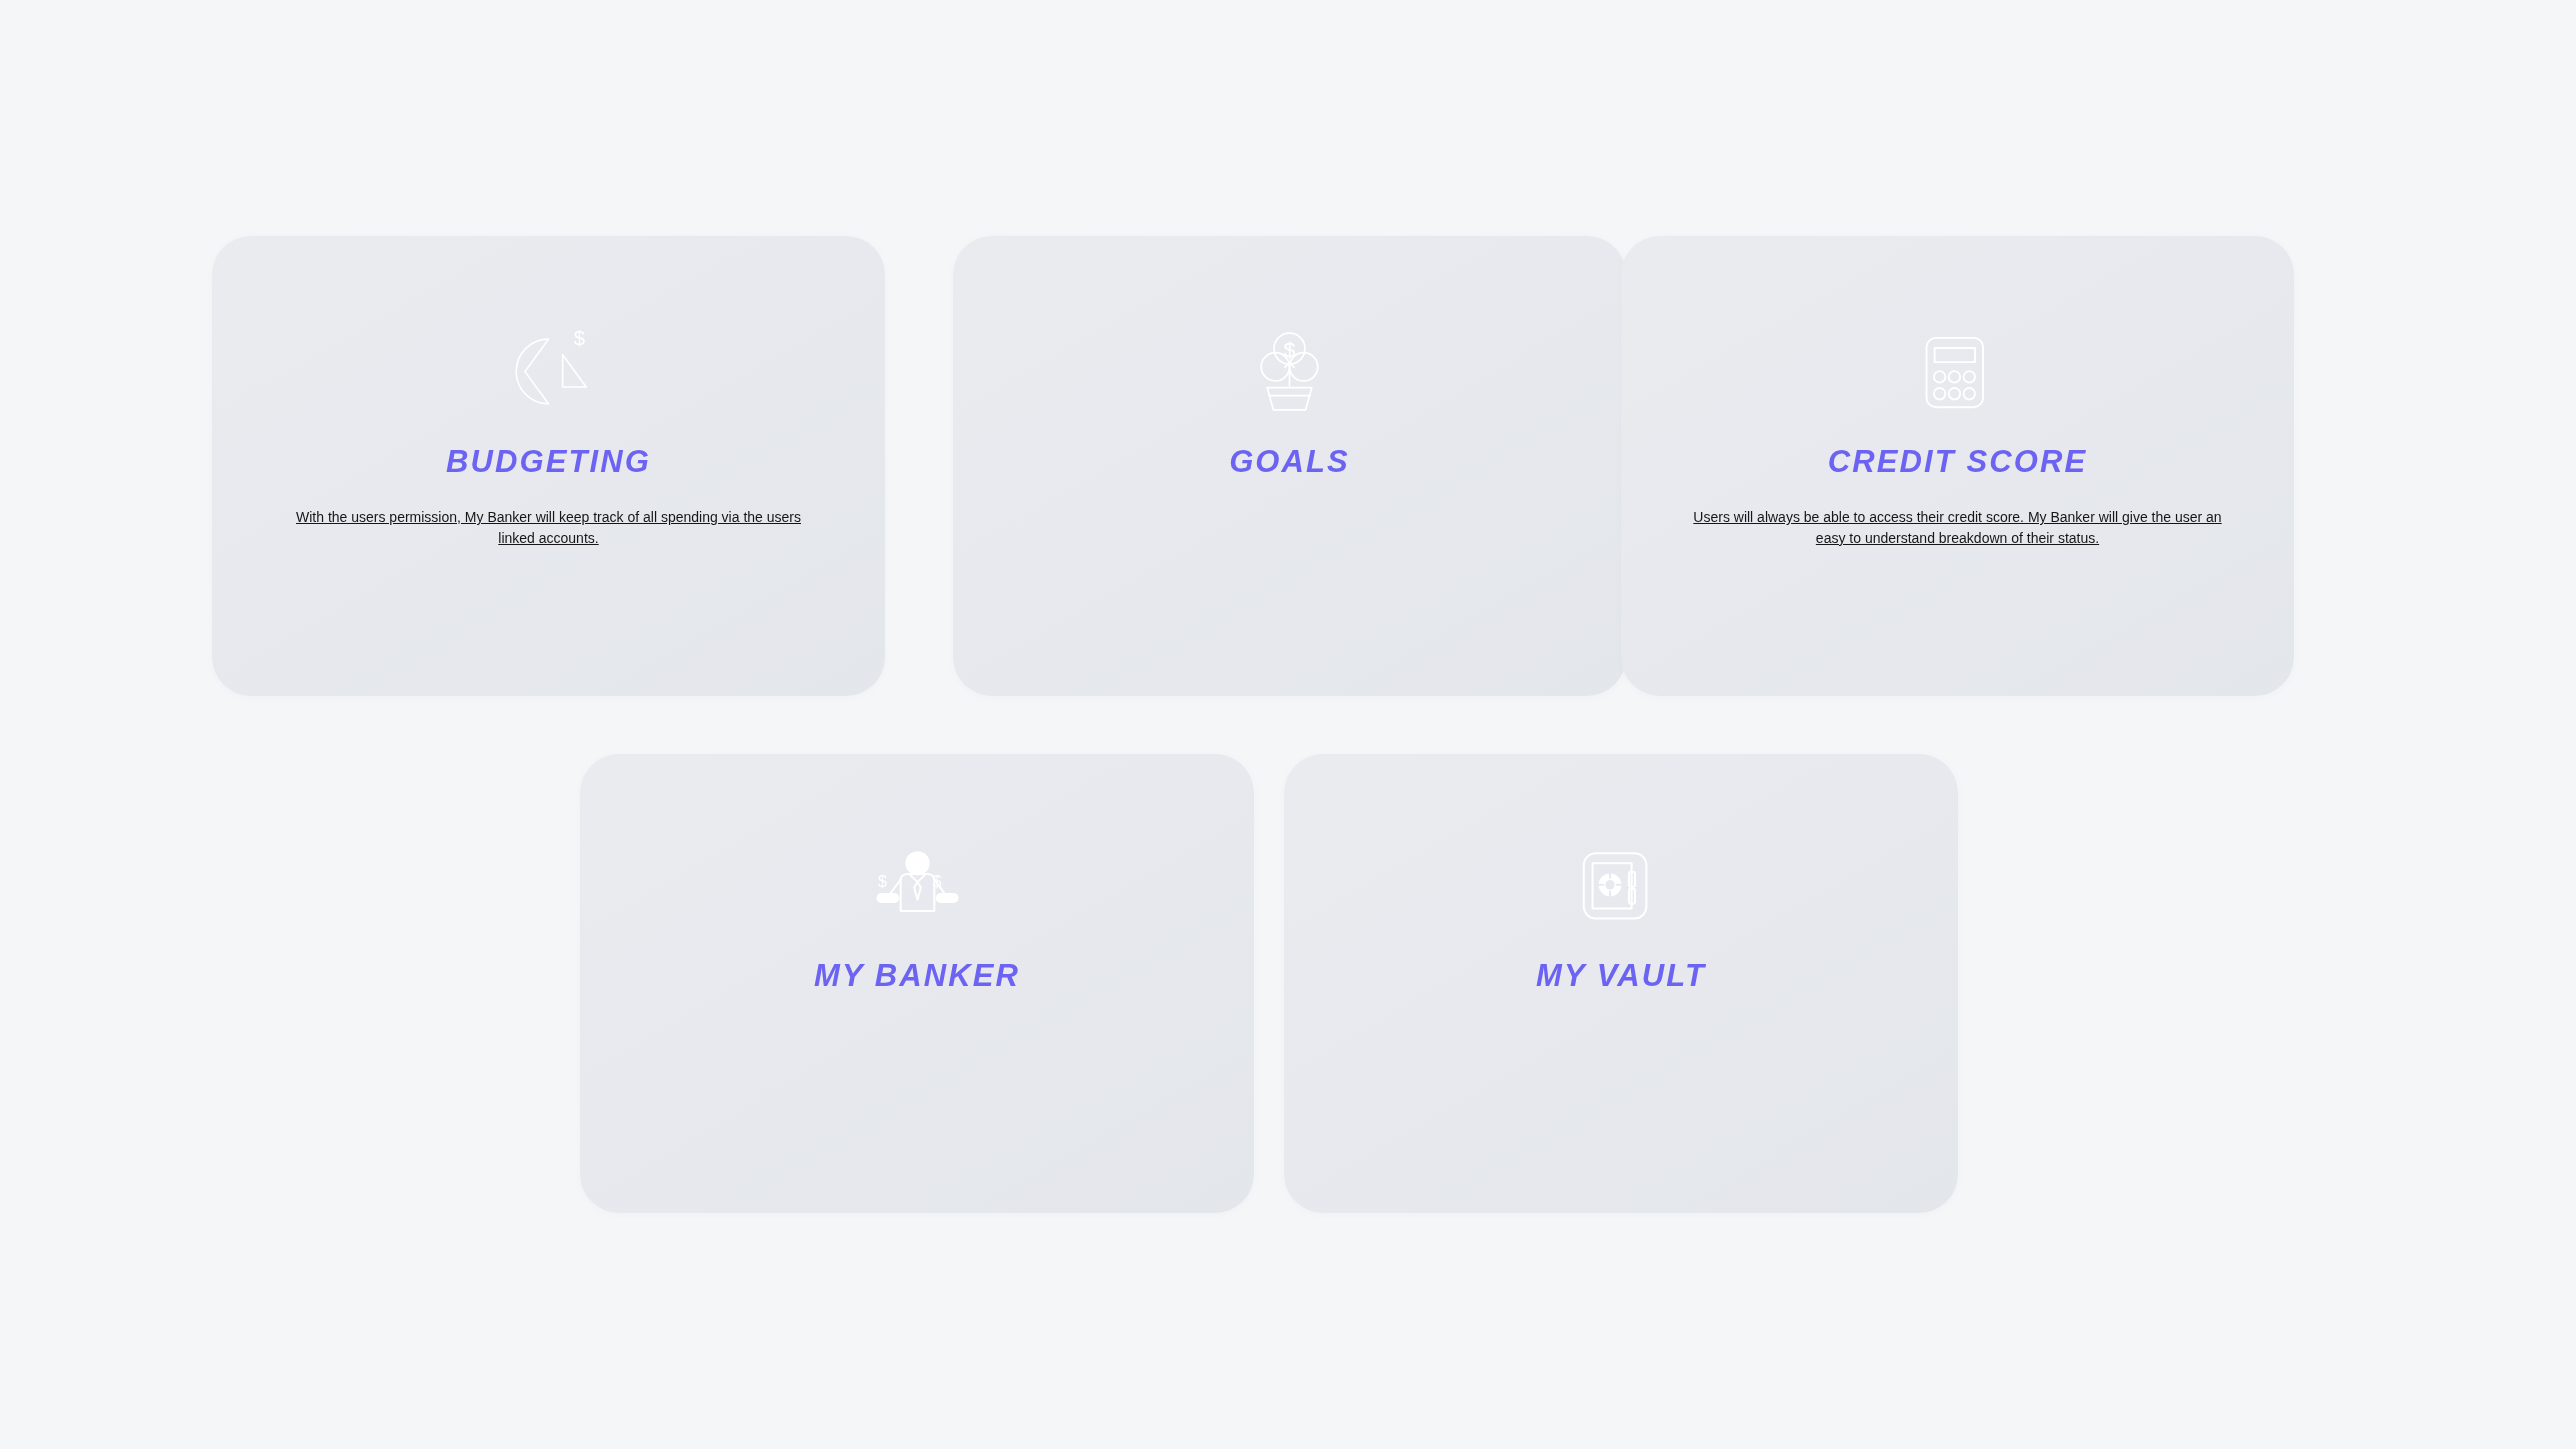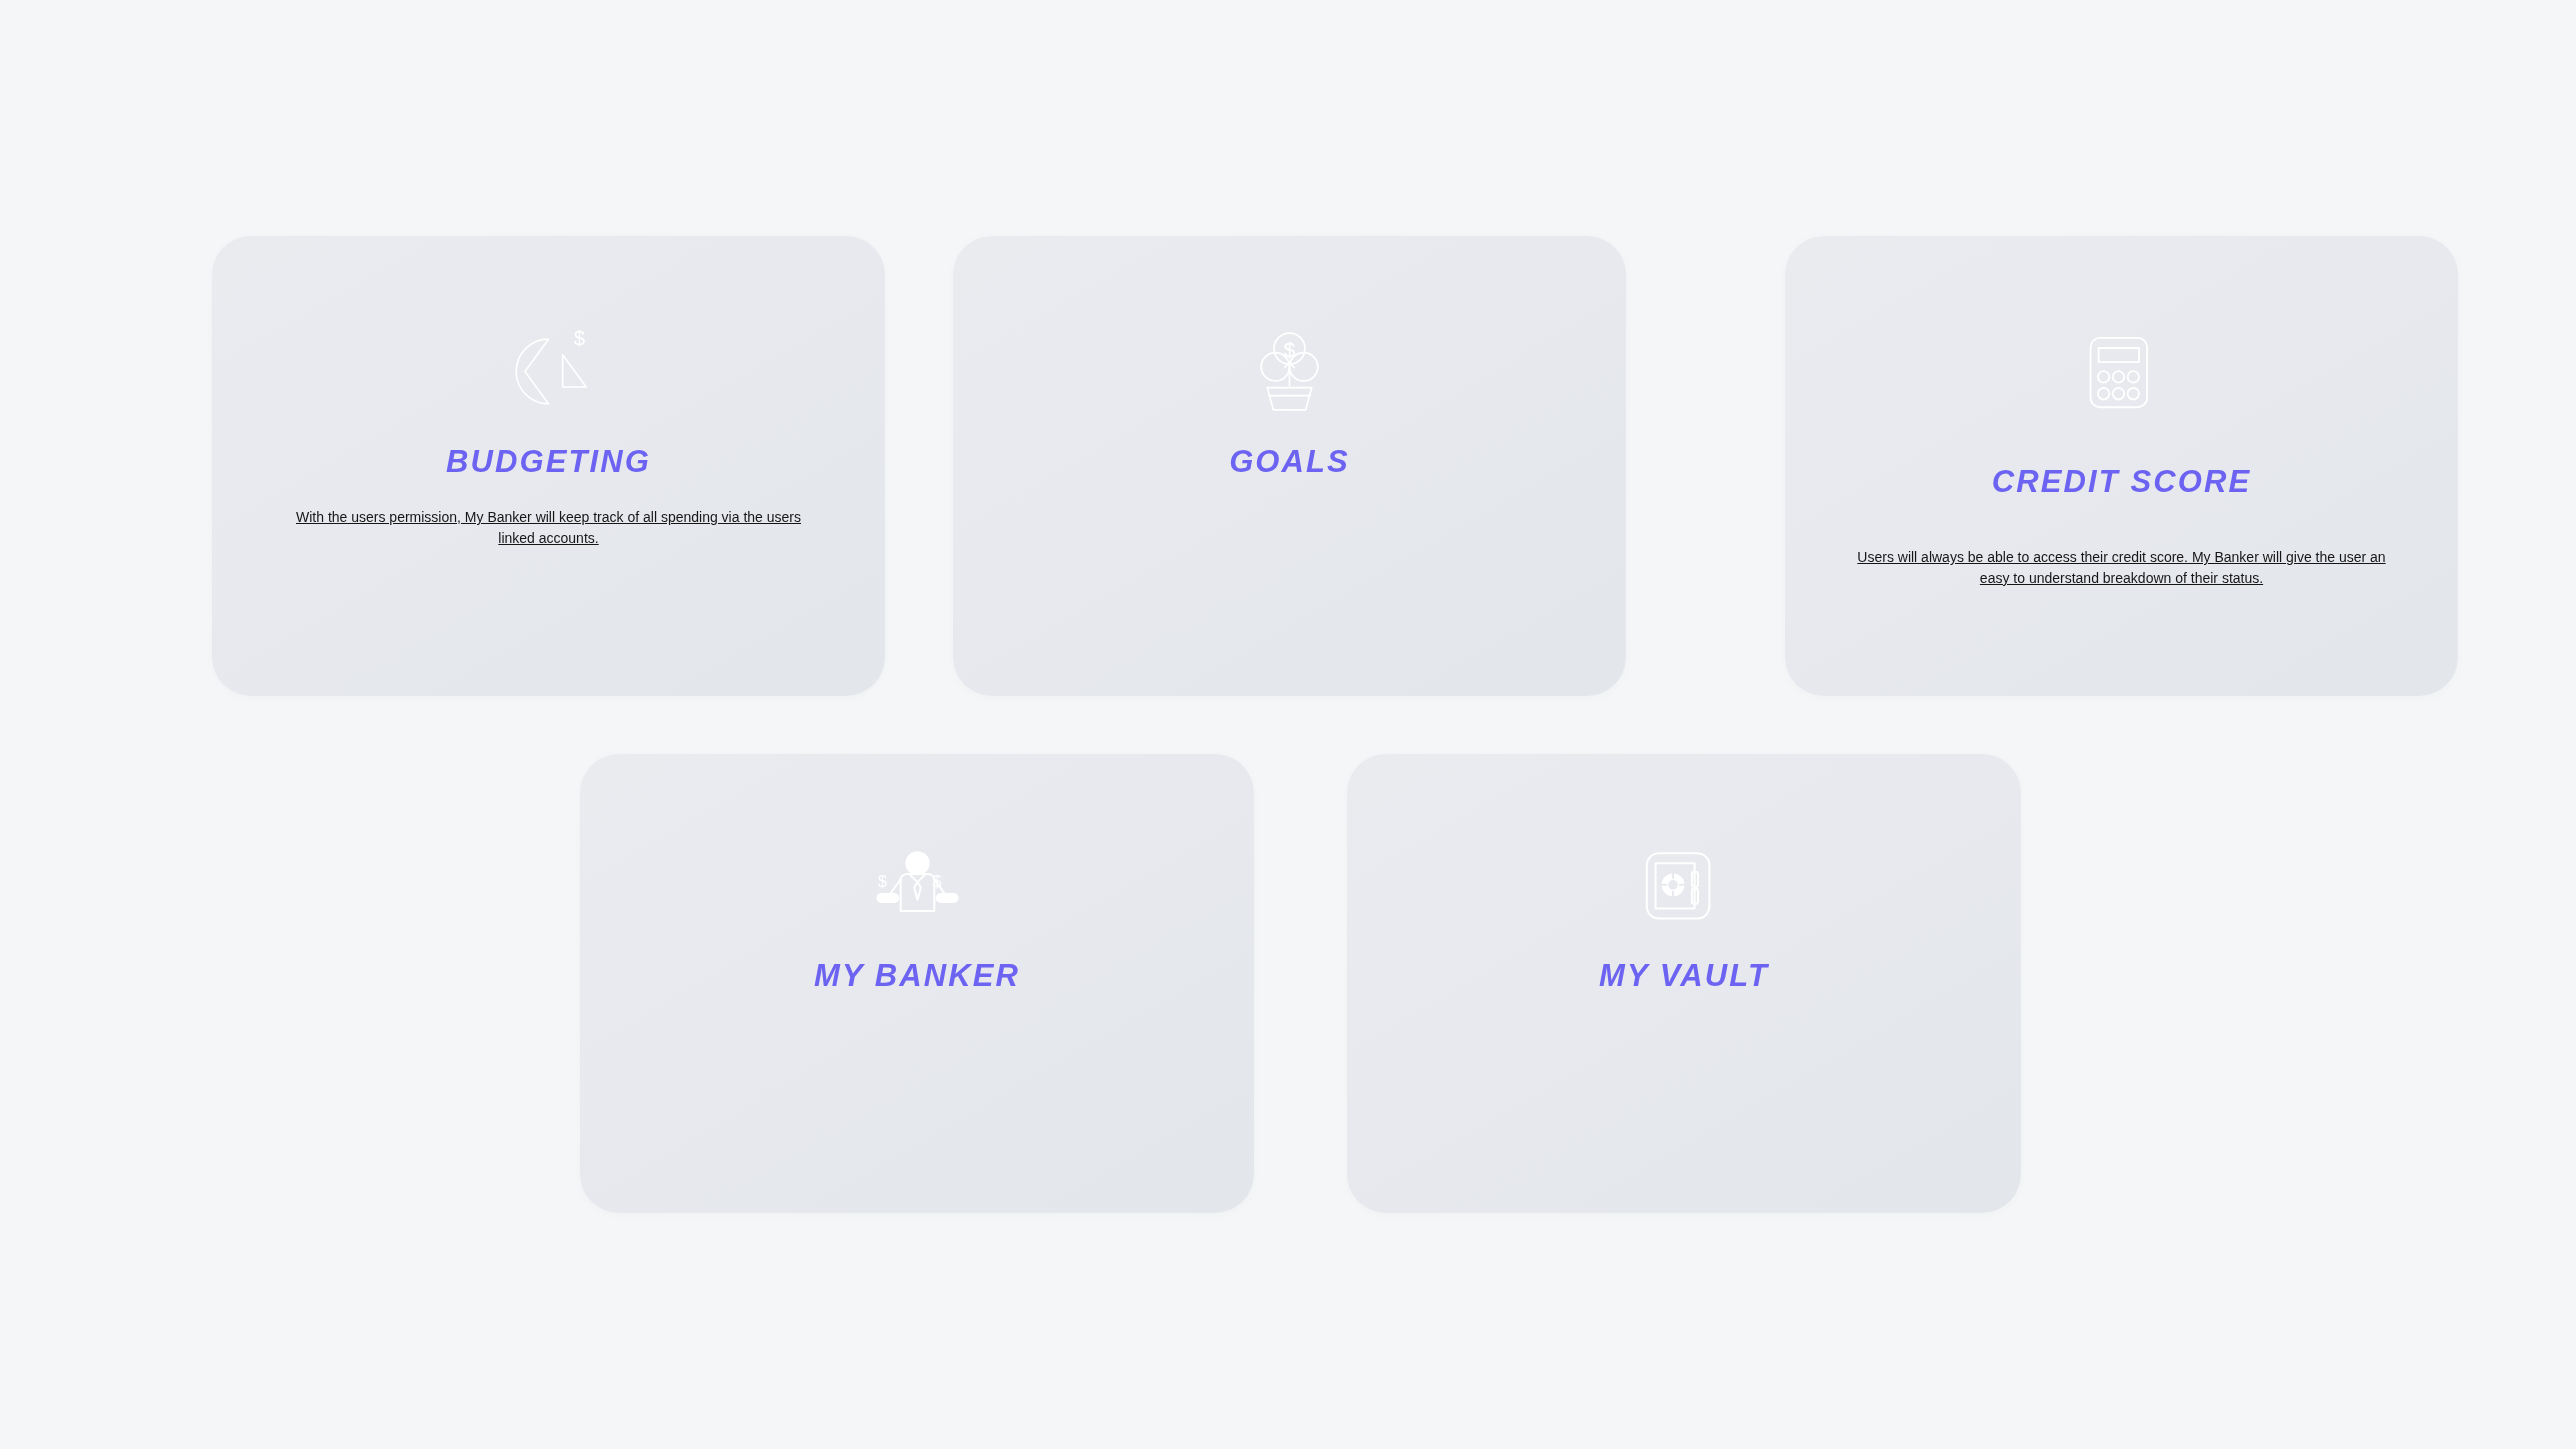--- a/index.html
+++ b/index.html
@@ -32,26 +32,26 @@
     display: flex;
     flex-direction: column;
     align-items: center;
     box-shadow: 0 1.3px 6.7px rgba(120,128,150,0.045);
   }
 
   
   .card.r1 { top: 236px; width: 673px; height: 460px; }
   .card.r1.c1 { left: 212px; }
   .card.r1.c2 { left: 953px; }
-  .card.r1.c3 { left: 1785px; gap: 20px; }
+  .card.r1.c3 { left: 1621px; }
 
   
   .card.r2 { top: 754px; width: 674px; height: 459px; }
   .card.r2.c1 { left: 580px; }
-  .card.r2.c2 { left: 1347px; }
+  .card.r2.c2 { left: 1284px; }
 
   .card-icon {
     margin-top: 85px;
     width: 101px;
     height: 101px;
     display: flex;
     align-items: center;
     justify-content: center;
   }
   .card-icon svg {

